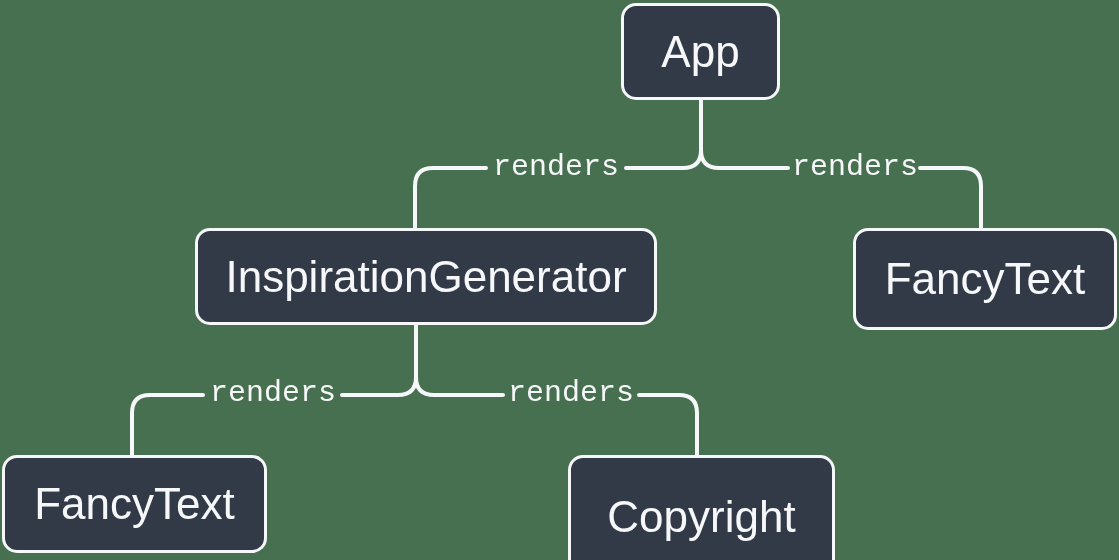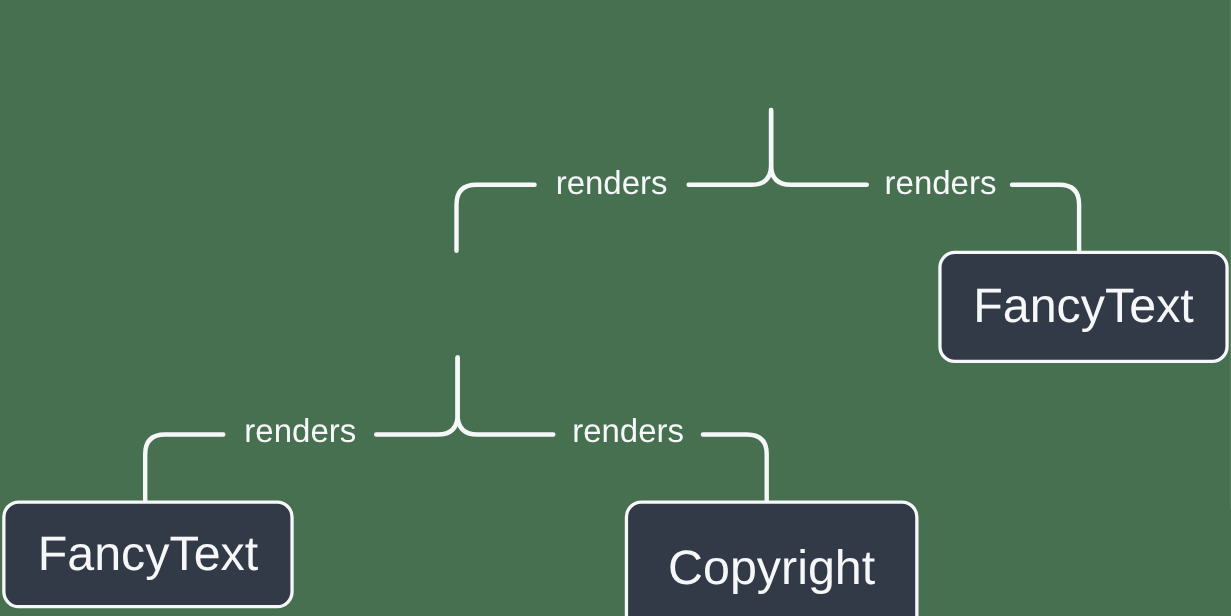--- a/index.html
+++ b/index.html
@@ -49,20 +49,21 @@
   .node-fancy-right{ left: 853px; top: 228px; width: 264px; height: 102px; }
   .node-fancy-left { left: 2px;   top: 455px; width: 265px; height: 98px; }
   .node-copyright  { left: 568px; top: 455px; width: 267px; height: 124px; }
   .edge-label {
     position: absolute;
     transform: translate(-50%, -50%);
     color: var(--text);
     font-size: 30px;
     line-height: 1;
     white-space: nowrap;
+    font-family: Liberation Mono, monospace;
   }
   .edge-label-1 { left: 556px; top: 167px; }
   .edge-label-2 { left: 855px; top: 167px; }
   .edge-label-3 { left: 273px; top: 393px; }
   .edge-label-4 { left: 571px; top: 393px; }
 </style>
 </head>
 <body>
 
 <div class="canvas">
@@ -73,21 +74,27 @@
     <path d="M701 100 V150 Q701 168 719 168 H788"></path>
     <path d="M486 168 H433 Q415 168 415 186 V228"></path>
     <path d="M920 168 H963 Q981 168 981 186 V228"></path>
 
     <path d="M416 325 V377 Q416 395 398 395 H342"></path>
     <path d="M416 325 V377 Q416 395 434 395 H503"></path>
     <path d="M203 395 H150 Q132 395 132 413 V455"></path>
     <path d="M639 395 H679 Q697 395 697 413 V455"></path>
   </svg>
 
+  <div class="node node-app">
+    <span>App</span>
+  </div>
 
+  <div class="node node-inspiration">
+    <span>InspirationGenerator</span>
+  </div>
 
   <div class="node node-fancy-right">
     <span>FancyText</span>
   </div>
 
   <div class="node node-fancy-left">
     <span>FancyText</span>
   </div>
 
   <div class="node node-copyright">

